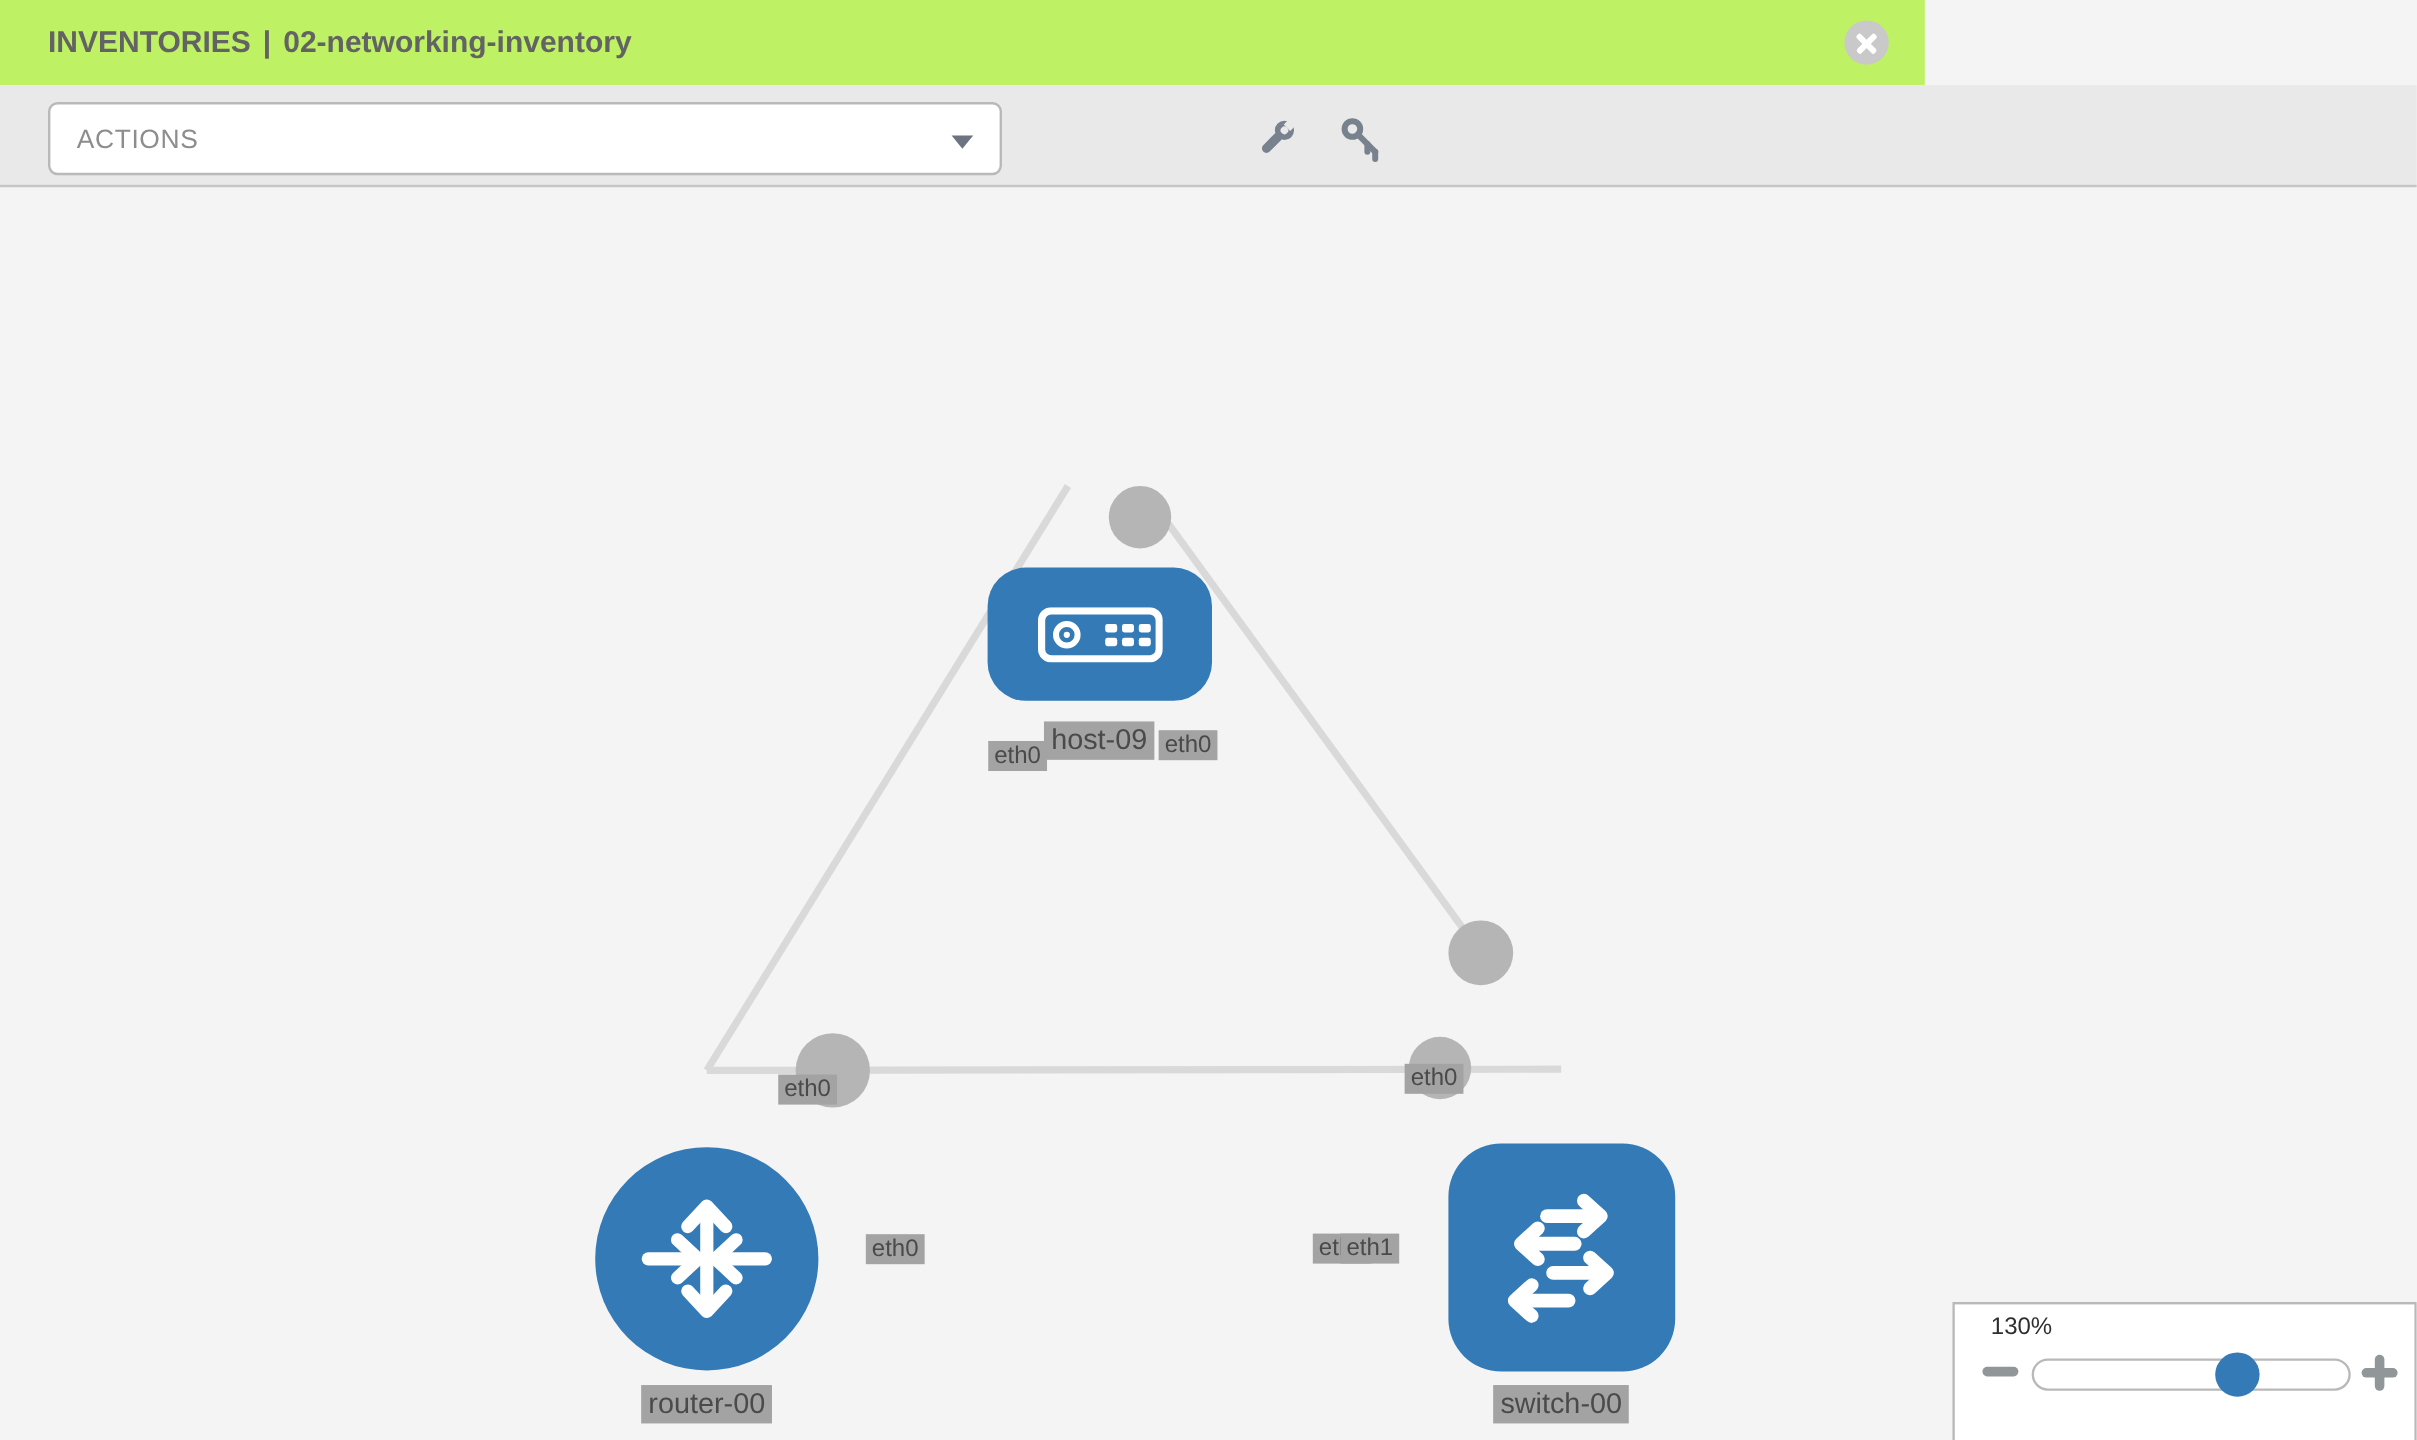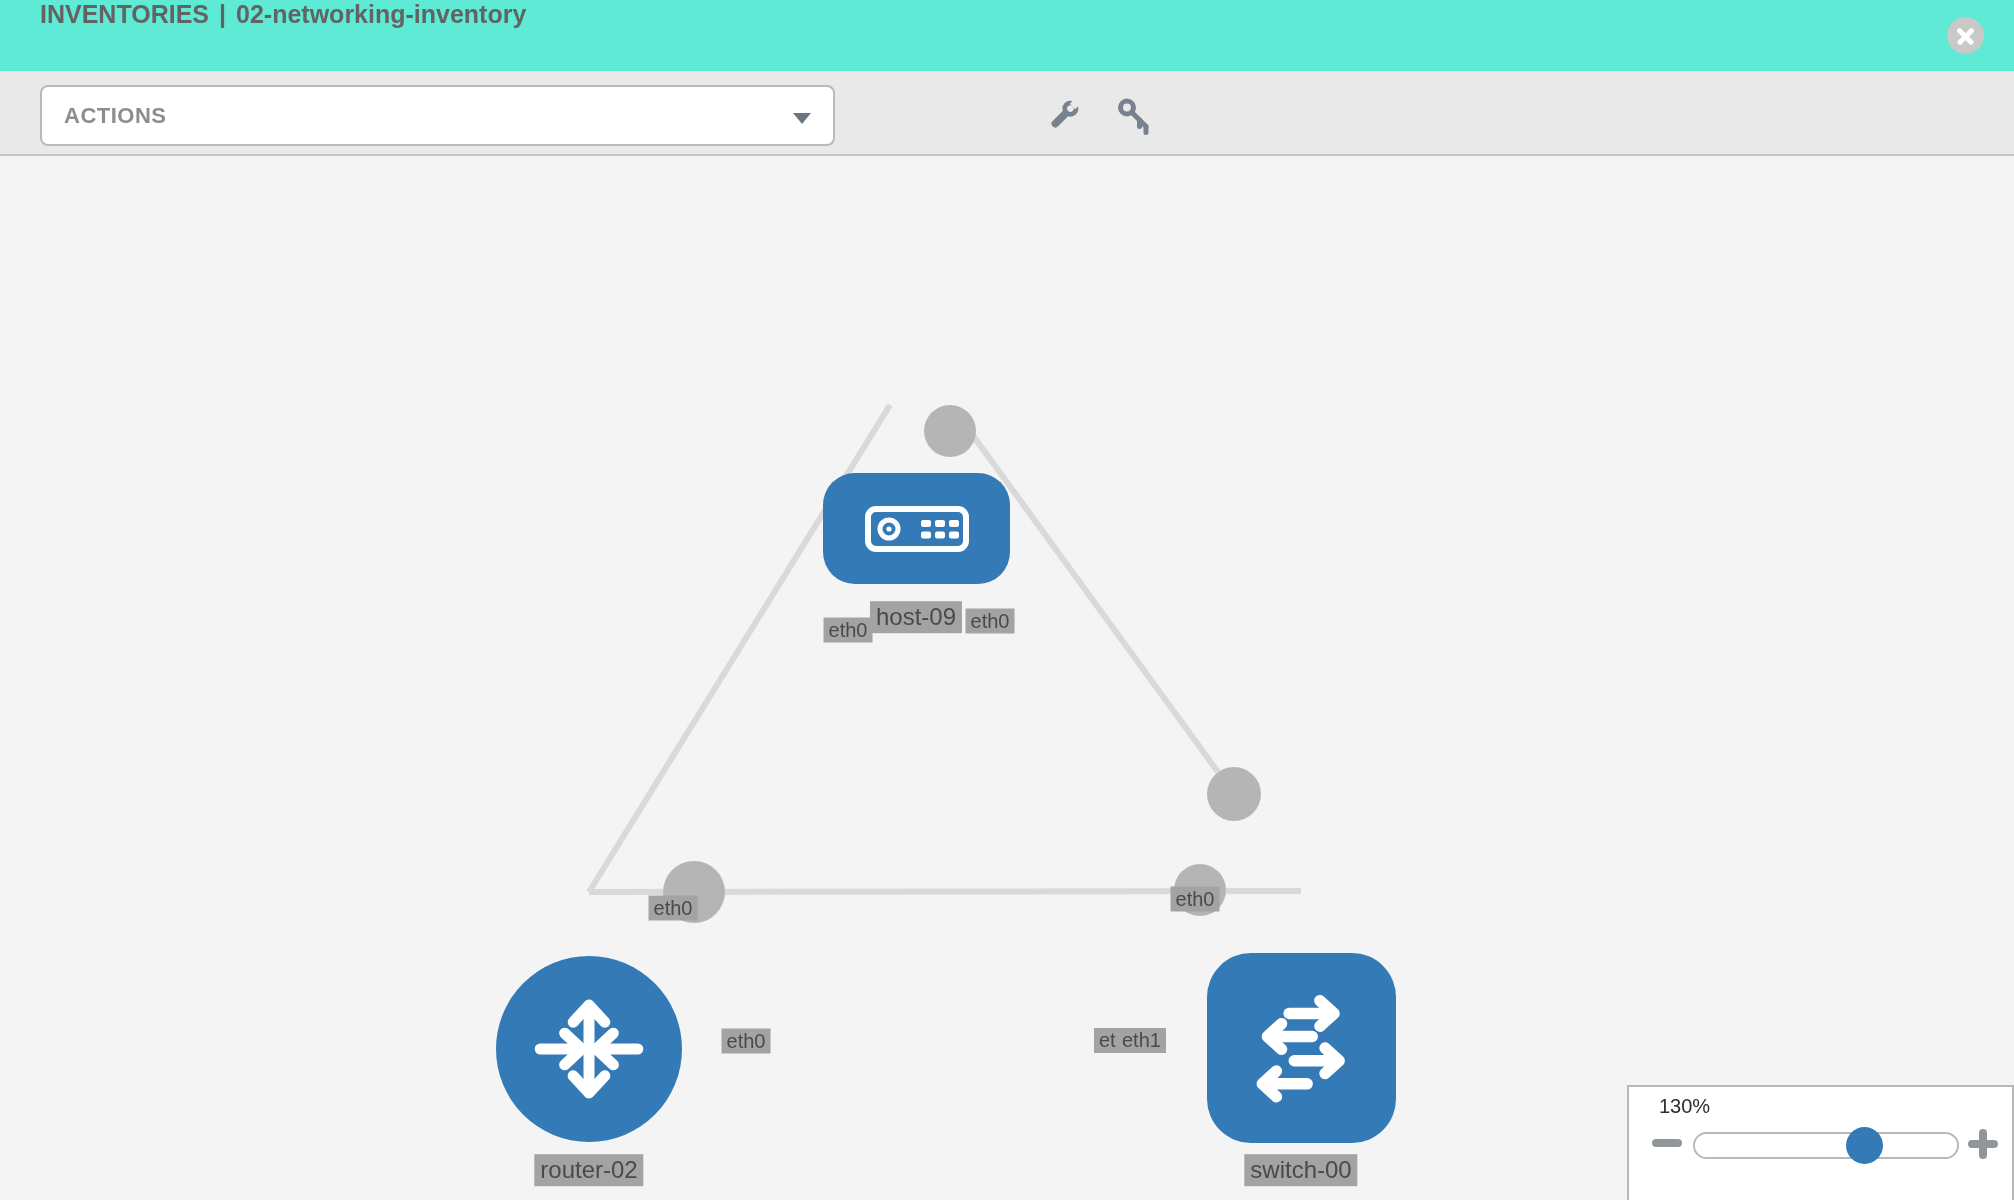--- a/index.html
+++ b/index.html
@@ -1,36 +1,36 @@
 <!DOCTYPE html>
 <html><head>
 <meta charset="utf-8">
 <style>
   * { margin:0; padding:0; box-sizing:border-box; }
   html,body { width:2014px; height:1200px; overflow:hidden; }
   body { position:relative; background:#f4f4f4; font-family:"Liberation Sans", sans-serif; }
 
   
-  .app-header { position:absolute; left:0; top:0; width:2014px; height:71px;
-    background:#5eead4; z-index:10; display:flex; align-items:flex-start; }
+  .app-header { position:absolute; left:0; top:0; width:1604px; height:71px;
+    background:#bef264; z-index:10; display:flex; align-items:center; }
   .app-title { margin-left:40px; font-size:25px; font-weight:bold; color:#636363;
     display:flex; gap:10px; white-space:nowrap; }
   .close-btn { position:absolute; right:30px; top:17px; width:37px; height:37px;
     border-radius:50%; background:#c9c9c9; cursor:pointer; }
   .close-btn .bar { position:absolute; left:8px; top:16.5px; width:21px; height:4.5px;
     background:#ffffff; border-radius:2px; }
   .close-btn .bar.b1 { transform:rotate(45deg); }
   .close-btn .bar.b2 { transform:rotate(-45deg); }
 
   
   .toolbar { position:absolute; left:0; top:71px; width:2014px; height:85px;
     background:#e9e9e9; border-bottom:2px solid #c6c6c6; z-index:10; }
   .select-box { position:absolute; top:14px; height:61px; background:#ffffff;
     border:2px solid #b9b9b9; border-radius:8px; display:flex; align-items:center;
-    padding:0 22px; cursor:pointer;font-weight:bold; }
+    padding:0 22px; cursor:pointer; }
   .select-box .label { font-size:22px; color:#8d8d8d; letter-spacing:0.5px; }
   .caret { position:absolute; right:22px; top:26px; width:0; height:0;
     border-left:9px solid transparent; border-right:9px solid transparent;
     border-top:11px solid #6b7480; }
   .sel-actions { left:40px; width:795px; }
   .sel-search  { left:1183px; width:780px; }
   .tool-btn { position:absolute; top:24px; width:40px; height:40px; cursor:pointer; }
   .tool-wrench { left:1044px; }
   .tool-key { left:1114px; }
 
@@ -175,21 +175,21 @@
           <path d="M34 31 L23 41 L34 51"></path>
         <path d="M44 60 L77 60"></path>
           <path d="M68 50 L79 60 L68 70"></path>
         <path d="M54 78 L21 78"></path>
           <path d="M30 68 L19 78 L30 88"></path>
       </g>
     </svg>
   </div>
 
   <div class="chip name chip-host-name">host-09</div>
-  <div class="chip name chip-router-name">router-02</div>
+  <div class="chip name chip-router-name">router-00</div>
   <div class="chip name chip-switch-name">switch-00</div>
 
   <div class="chip iface centered chip-eth-host-l">eth0</div>
   <div class="chip iface centered chip-eth-host-r">eth0</div>
   <div class="chip iface centered chip-eth-mid-l">eth0</div>
   <div class="chip iface centered chip-eth-mid-r">eth0</div>
   <div class="chip iface centered chip-eth-router">eth0</div>
   <div class="chip iface chip-eth-sw-hidden">eth0</div>
   <div class="chip iface chip-eth-sw">eth1</div>
 </div>

